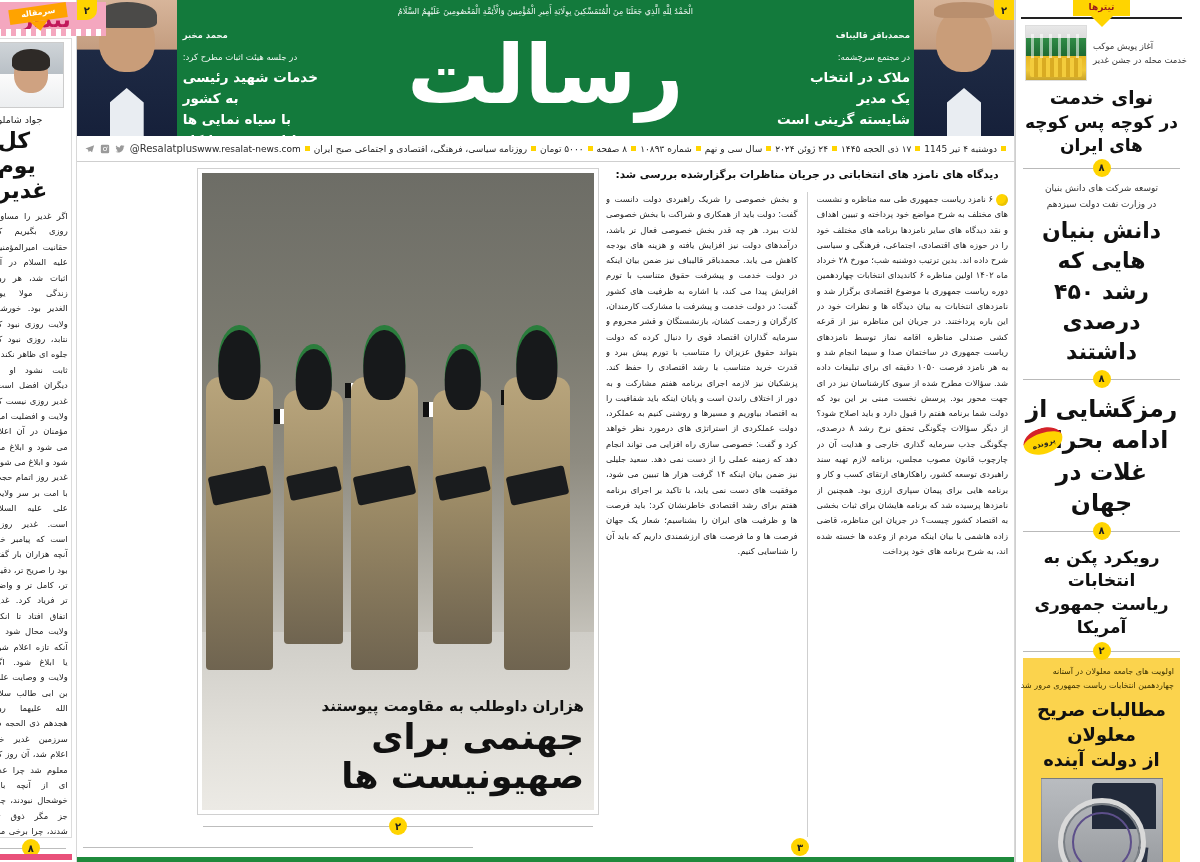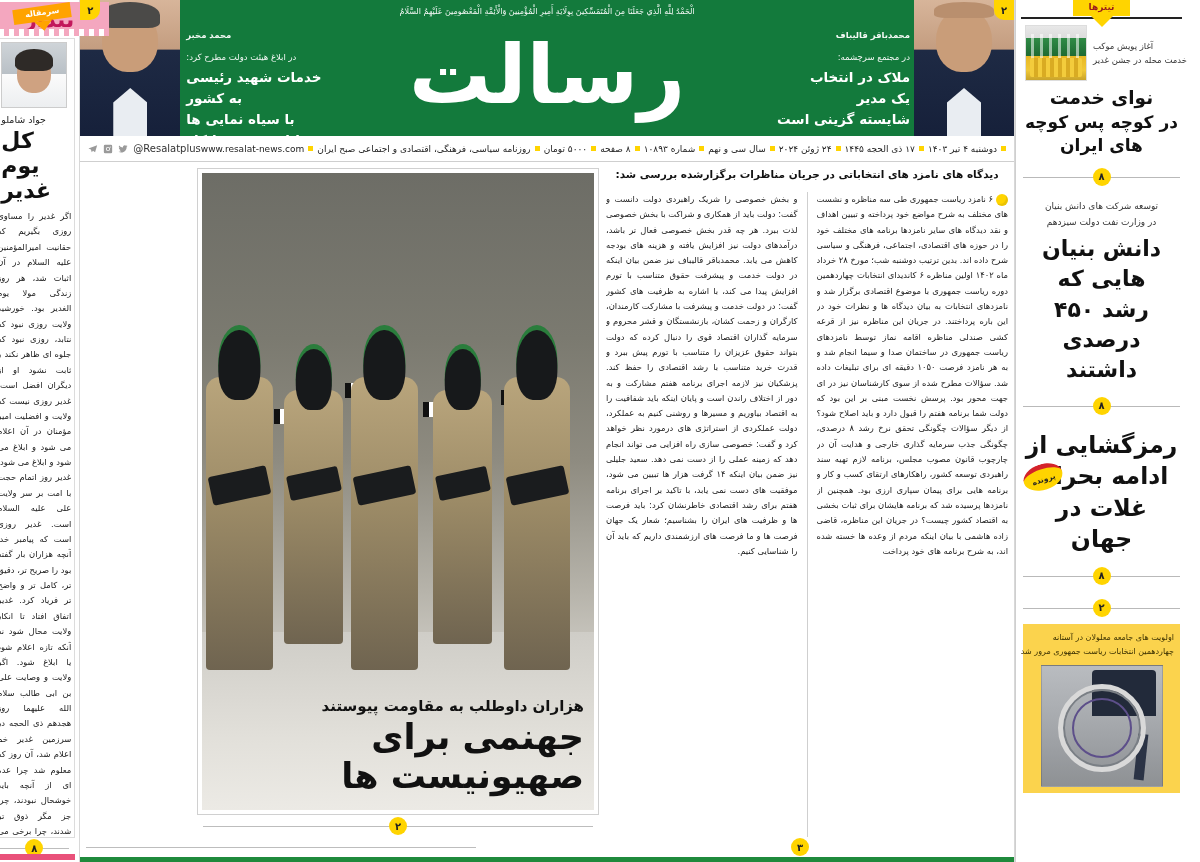--- a/index.html
+++ b/index.html
@@ -703,29 +703,39 @@
         <div>رمزگشایی از</div>
         <div>ادامه بحران</div>
         <div>غلات در جهان</div>
       </div>
     </div>
 
     <div class="pg-div">
       <div class="pg-badge">۸</div>
     </div>
 
+    <div class="teaser">
+      <div class="teaser-head sm">
+        <div>رویکرد پکن به انتخابات</div>
+        <div>ریاست جمهوری آمریکا</div>
+      </div>
+    </div>
 
     <div class="pg-div">
       <div class="pg-badge">۲</div>
     </div>
 
     <div class="promo-box">
       <div class="promo-kicker">
         <div>اولویت های جامعه معلولان در آستانه</div>
         <div>چهاردهمین انتخابات ریاست جمهوری مرور شد</div>
+      </div>
+      <div class="promo-head">
+        <div>مطالبات صریح معلولان</div>
+        <div>از دولت آینده</div>
       </div>
       <div class="promo-photo">
         <div class="seat"></div>
         <div class="leg"></div>
         <div class="wheel"></div>
       </div>
 
     </div>
 
     <div style="flex:1"></div>
@@ -753,38 +763,38 @@
         </div>
       </div>
 
       <div class="mast-logo-wrap">
         <div class="mast-bism">الْحَمْدُ لِلَّهِ الَّذِي جَعَلَنَا مِنَ الْمُتَمَسِّكِينَ بِوِلَايَةِ أَمِيرِ الْمُؤْمِنِينَ وَالْأَئِمَّةِ الْمَعْصُومِينَ عَلَيْهِمُ السَّلَامُ</div>
         <div class="mast-logo">رسالت</div>
       </div>
 
       <div class="mast-sidecap">
         <div class="cap-name">محمد مخبر</div>
-        <div class="cap-lead">در ابلاغ هیئت دولت مطرح کرد:</div>
+        <div class="cap-lead">در جلسه هیئت اثبات مطرح کرد:</div>
         <div class="cap-head">
           <div>خدمات شهید رئیسی به کشور</div>
           <div>با سیاه نمایی ها</div>
           <div>قابل خدشه و انکار نیست</div>
         </div>
       </div>
 
       <div class="mast-photo left">
         <div class="ph-face"></div>
         <div class="ph-shirt"></div>
       </div>
     </header>
 
     <div class="infobar">
       <div class="info-items">
         <span class="dot"></span>
-        <span class="txt">دوشنبه ۴ تیر ۱۴۰۳</span>
+        <span class="txt">دوشنبه ۴ تیر 1145</span>
         <span class="dot"></span>
         <span class="txt">۱۷ ذی الحجه ۱۴۴۵</span>
         <span class="dot"></span>
         <span class="txt">۲۴ ژوئن ۲۰۲۴</span>
         <span class="dot"></span>
         <span class="txt">سال سی و نهم</span>
         <span class="dot"></span>
         <span class="txt">شماره ۱۰۸۹۳</span>
         <span class="dot"></span>
         <span class="txt">۸ صفحه</span>

